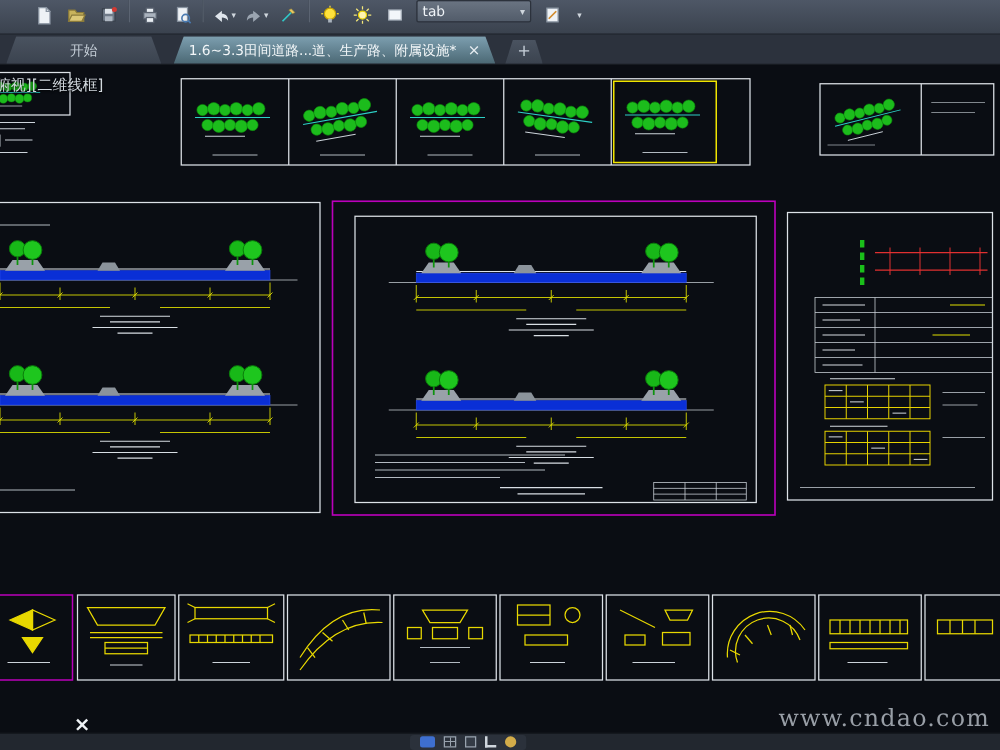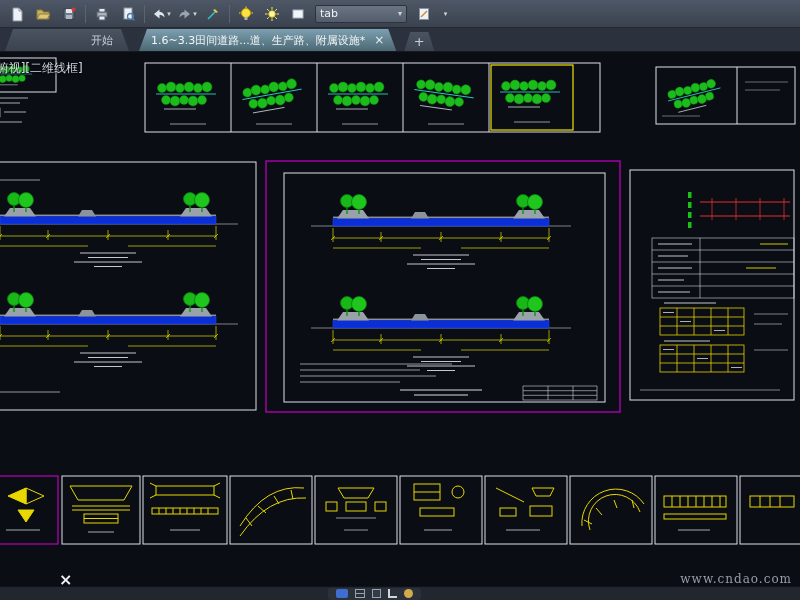--- a/index.html
+++ b/index.html
@@ -2,47 +2,47 @@
 <html><head>
 <meta charset="utf-8">
 <style>
   *{margin:0;padding:0;box-sizing:border-box}
   html,body{width:800px;height:600px;overflow:hidden}
   body{font-family:"DejaVu Sans","Liberation Sans",sans-serif;background:#0a0d13}
   .app{position:relative;width:800px;height:600px}
 
   
   .toolbar{height:28px;background:linear-gradient(#4e5766,#3a424e);border-bottom:1px solid #242a33;
-           display:flex;align-items:center;padding:0 4px}
+           display:flex;align-items:flex-start;padding:0 22px}
   .tbtn{width:26px;height:24px;border:none;background:transparent;display:flex;align-items:center;
         justify-content:center;border-radius:2px;cursor:default;color:#d8dee5}
   .tbtn.narrow{width:16px}
   .tsep{width:1px;height:18px;background:#2b323c;border-right:1px solid #5b6472;margin:0 3px}
   .ddg{font-size:7px;color:#cfd6dd;margin-left:1px}
   .combo{width:92px;height:18px;background:linear-gradient(#6a7482,#525c6a);border:1px solid #2c323c;
          border-radius:2px;display:flex;align-items:center;justify-content:space-between;
          padding:0 4px;color:#f0f4f8;font-size:11px;margin:0 4px}
   .combo .ddg{font-size:8px}
 
   
   .tabbar{height:24px;background:#2c323d;display:flex;align-items:flex-end;padding-left:5px;border-bottom:1px solid #161a20}
   .tab{height:22px;display:flex;align-items:center;font-size:11px;white-space:nowrap;
        clip-path:polygon(0 100%,8px 0,calc(100% - 8px) 0,100% 100%);padding:0 16px;cursor:default}
-  .tab.start{background:linear-gradient(#4a5360,#3b434f);color:#c6cfd8;width:124px;justify-content:flex-end}
+  .tab.start{background:linear-gradient(#4a5360,#3b434f);color:#c6cfd8;width:124px;justify-content:center}
   .tab.active{background:linear-gradient(#7d9fb0,#4b6874);color:#f2f6f8;margin-left:10px;padding:0 12px}
   .tab .tab-close{margin-left:9px;color:#e8eef2;font-size:12px}
   .tab-new{height:19px;width:30px;margin-left:8px;background:linear-gradient(#4a5360,#3b434f);
            clip-path:polygon(0 100%,6px 0,calc(100% - 6px) 0,100% 100%);color:#c6cfd8;font-size:13px;
            display:flex;align-items:center;justify-content:center;cursor:default}
 
   
   .canvas{position:relative;width:800px;height:534px;background:#0a0d13;overflow:hidden}
   .draw{position:absolute;left:0;top:0}
   .vplabel{position:absolute;top:8px;left:-8px;color:#d2d9df;font-size:12px;text-shadow:0 1px 2px #000}
-  .watermark{position:absolute;right:8px;bottom:0;color:#989ea6;font-size:12px;
+  .watermark{position:absolute;right:8px;bottom:0;color:#989ea6;font-size:19px;
              font-family:"DejaVu Serif","Liberation Serif",serif;letter-spacing:1px}
   .cursorx{position:absolute;left:59px;top:518px;color:#eef2f6;font-size:16px;font-weight:bold}
 
   
   .statusbar{height:14px;background:#22272f;border-top:1px solid #10141a;display:flex;align-items:center;
              padding-left:328px}
   .status-cluster{display:flex;align-items:center;gap:7px;background:#2b313b;border-radius:3px;
                   padding:1px 8px;height:12px}
   .sico{display:inline-block}
   .sico.model{width:12px;height:9px;background:#3e6fd0;border-radius:2px}

